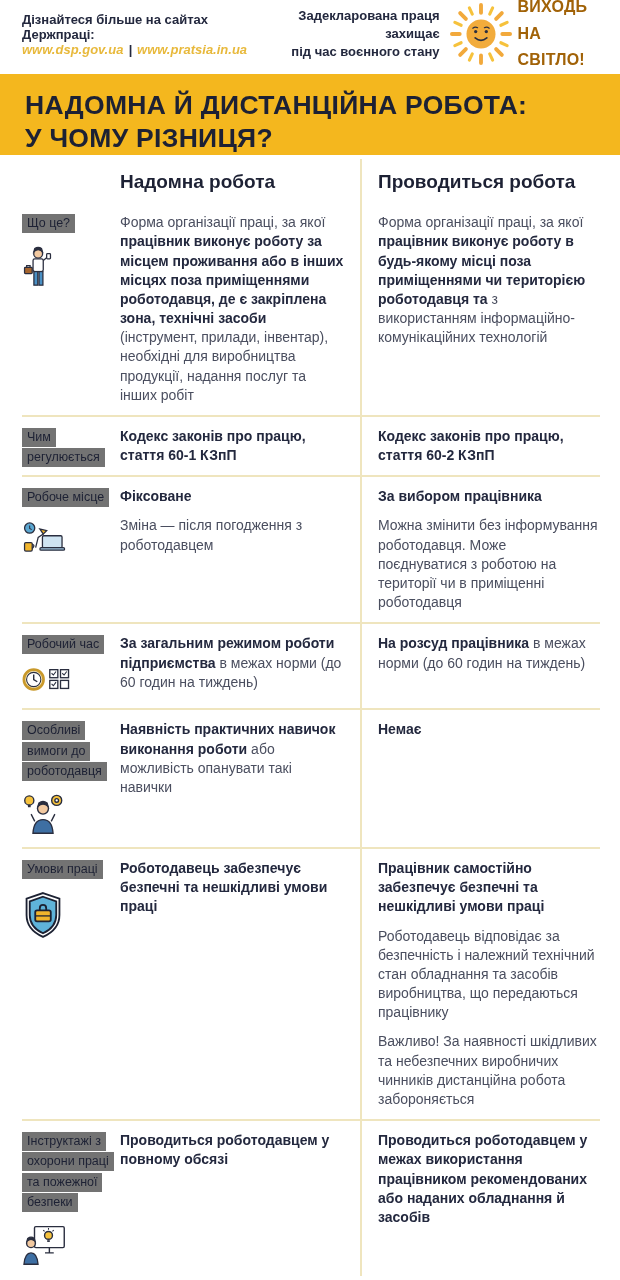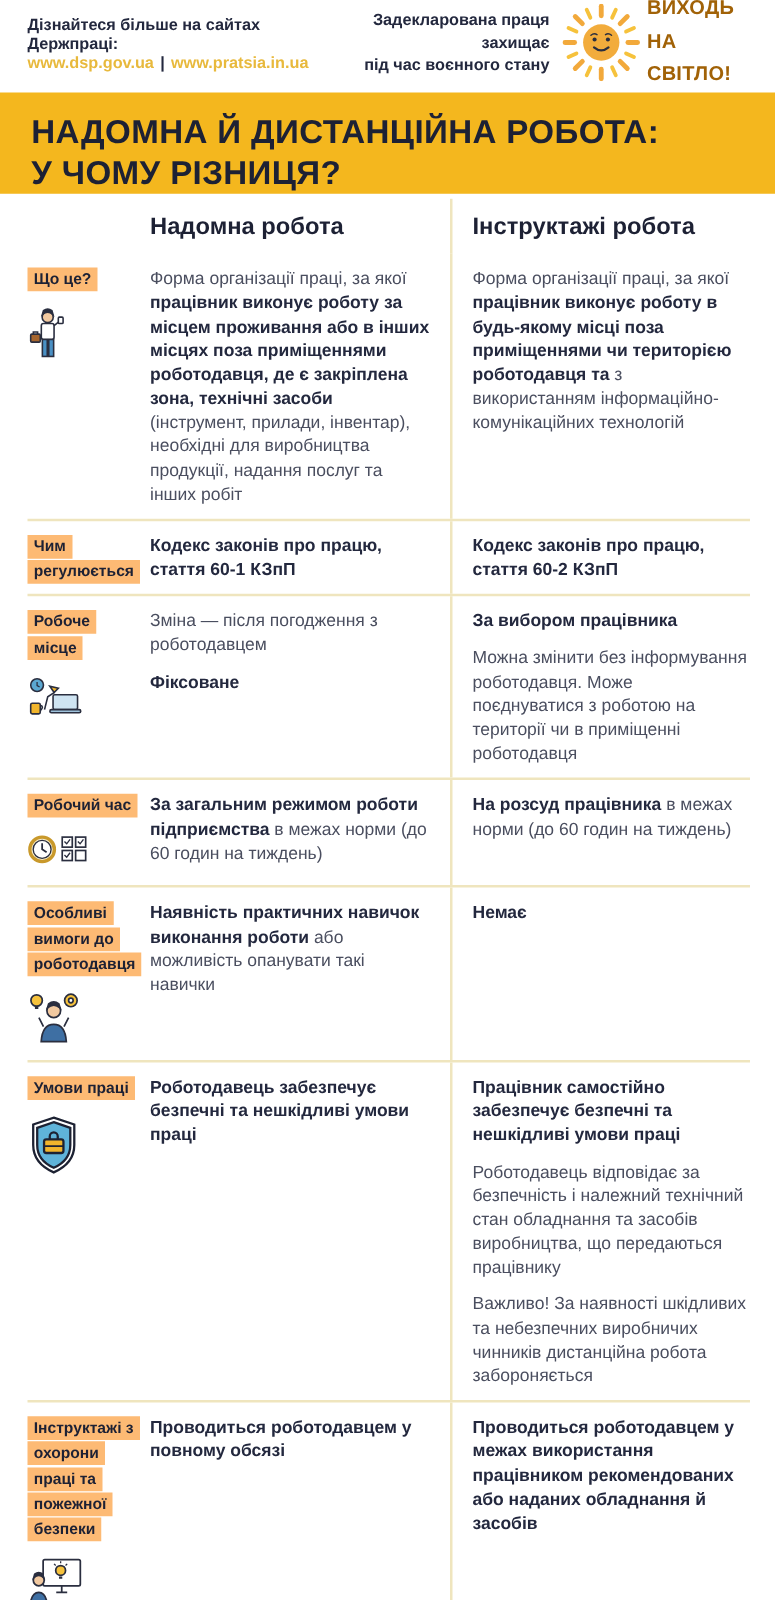--- a/index.html
+++ b/index.html
@@ -5,21 +5,21 @@
   * { box-sizing: border-box; }
   html,body { margin:0; padding:0; }
   body {
     width:620px; height:1280px; background:#ffffff; overflow:hidden;
     font-family:"Liberation Sans", sans-serif; position:relative;
   }
   
   .header { display:flex; align-items:center; padding:12px 16px 18px 22px; height:74px; }
   .hdr-left { margin-right:auto; }
   .info-title { font-size:13px; font-weight:700; color:#23283E; }
-  .links { font-size:13px; font-weight:700; color:#E8B93C; margin-top:0; }
+  .links { font-size:13px; font-weight:700; color:#E8B93C; margin-top:0;font-style:italic; }
   .links a { color:#E8B93C; text-decoration:none; }
   .link-sep { color:#23283E; margin:0 5px; font-weight:700; }
   .slogan { text-align:right; font-size:13px; font-weight:700; color:#23283E; line-height:1.4; }
   .sun-wrap { width:62px; height:62px; margin:0 6px 0 10px; flex:none; }
   .campaign { font-size:16px; font-weight:800; color:#a16207; line-height:1.65; letter-spacing:.2px; }
   
   .title-band { background:#F4B71E; padding:15px 20px 0 25px; }
   .title-line { font-size:26.5px; font-weight:800; color:#1D2134; line-height:1.25; letter-spacing:.3px; }
   
   .table { margin:4px 20px 0 22px; }
@@ -31,22 +31,22 @@
   .rows .t-row:nth-child(1) { min-height:158px; }
   .rows .t-row:nth-child(2) { min-height:50px; }
   .rows .t-row:nth-child(3) { min-height:132px; }
   .rows .t-row:nth-child(4) { min-height:86px; }
   .rows .t-row:nth-child(5) { min-height:106px; }
   .rows .t-row:nth-child(6) { min-height:228px; }
   .rows .t-row:nth-child(7) { min-height:112px; }
   .rows .t-row:nth-child(8) { min-height:118px; }
   .cell-label { padding:10px 6px 6px 0; }
   .chip {
-    display:inline; background:#fdba74; color:#1D2134;
-    font-size:12.5px; font-weight:700; line-height:1.62;
+    display:inline; background:#737373; color:#1D2134;
+    font-size:12.5px; font-weight:400; line-height:1.62;
     padding:2px 5px 3px; -webkit-box-decoration-break:clone; box-decoration-break:clone;
   }
   .row-icon { margin-top:12px; }
   .cell-body { padding:10px 16px 10px 0; font-size:14px; }
   .cell-body p { margin:0 0 10px; line-height:1.37; }
   .cell-body p:last-child { margin-bottom:0; }
   .cell-remote { border-left:2px solid #EFE5BE; padding-left:16px; padding-right:2px; }
   .seg-b { font-weight:700; color:#23283E; }
   .seg-n { font-weight:400; color:#4A4E5F; }
 </style>
@@ -101,21 +101,21 @@
 
 <div class="title-band">
   <div class="title-line">НАДОМНА Й ДИСТАНЦІЙНА РОБОТА:</div>
   <div class="title-line">У ЧОМУ РІЗНИЦЯ?</div>
 </div>
 
 <div class="table">
   <div class="col-header-row">
     <div></div>
     <div class="col-header">Надомна робота</div>
-    <div class="col-header remote">Інструктажі робота</div>
+    <div class="col-header remote">Проводиться робота</div>
   </div>
   <div class="rows">
       <div class="t-row">
         <div class="cell-label"><span class="chip">Що це?</span><div class="row-icon"><svg viewBox="0 0 40 52" width="34" height="46">
               <g stroke="#2A2E3F" stroke-width="1.5">
                 <circle cx="19" cy="8" r="5.2" fill="#F2C9A0"></circle>
                 <path d="M14 5.5 q5 -4.5 10 0 l-1 -3.5 q-4 -3 -8 0 z" fill="#2A2E3F"></path>
                 <rect x="13" y="14" width="12" height="15" rx="2" fill="#ffffff"></rect>
                 <path d="M25 16 l5 -4" fill="none"></path>
                 <rect x="29" y="8" width="4.5" height="6" rx="1" fill="#ffffff"></rect>
@@ -148,22 +148,22 @@
                 <path d="M9 6 v3.4 l2.4 1.4" fill="none" stroke-width="1.2"></path>
                 <rect x="24" y="18" width="23" height="14" rx="1.5" fill="#CFE4F2"></rect>
                 <rect x="21" y="32" width="29" height="3" rx="1.5" fill="#9FC3DC"></rect>
                 <path d="M16 32 l3 -12 l6 -4" fill="none"></path>
                 <path d="M25 16 l-4 -6 l8 2 z" fill="#F1B52C"></path>
                 <rect x="3" y="26" width="9" height="10" rx="1.5" fill="#F1B52C"></rect>
                 <path d="M12 28 q4 1 0 5" fill="none"></path>
               </g>
             </svg></div></div>
         <div class="cell-body">
+          <p><span class="seg-b">Фіксоване</span></p>
           <p><span class="seg-n">Зміна — після погодження з роботодавцем</span></p>
-          <p><span class="seg-b">Фіксоване</span></p>
         </div>
         <div class="cell-body cell-remote">
           <p><span class="seg-b">За вибором працівника</span></p>
           <p><span class="seg-n">Можна змінити без інформування роботодавця. Може поєднуватися з роботою на території чи в приміщенні роботодавця</span></p>
         </div>
       </div>
       <div class="t-row">
         <div class="cell-label"><span class="chip">Робочий час</span><div class="row-icon"><svg viewBox="0 0 58 28" width="52" height="25">
               <g stroke="#2A2E3F" stroke-width="1.5">
                 <circle cx="13" cy="14" r="11" fill="#F6EBC9" stroke="#C9992B" stroke-width="3"></circle>

